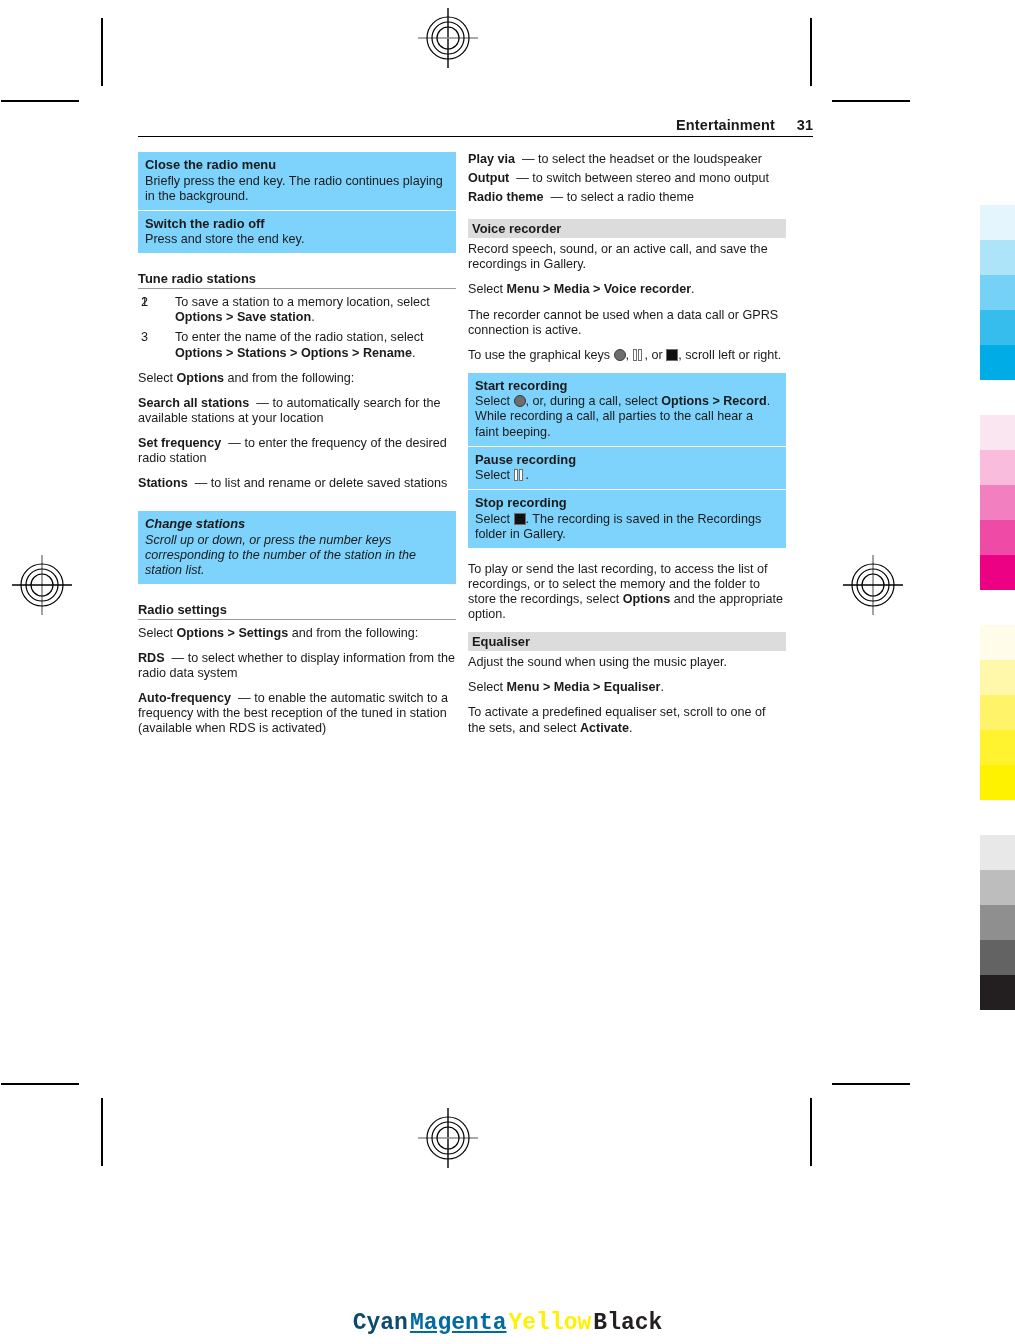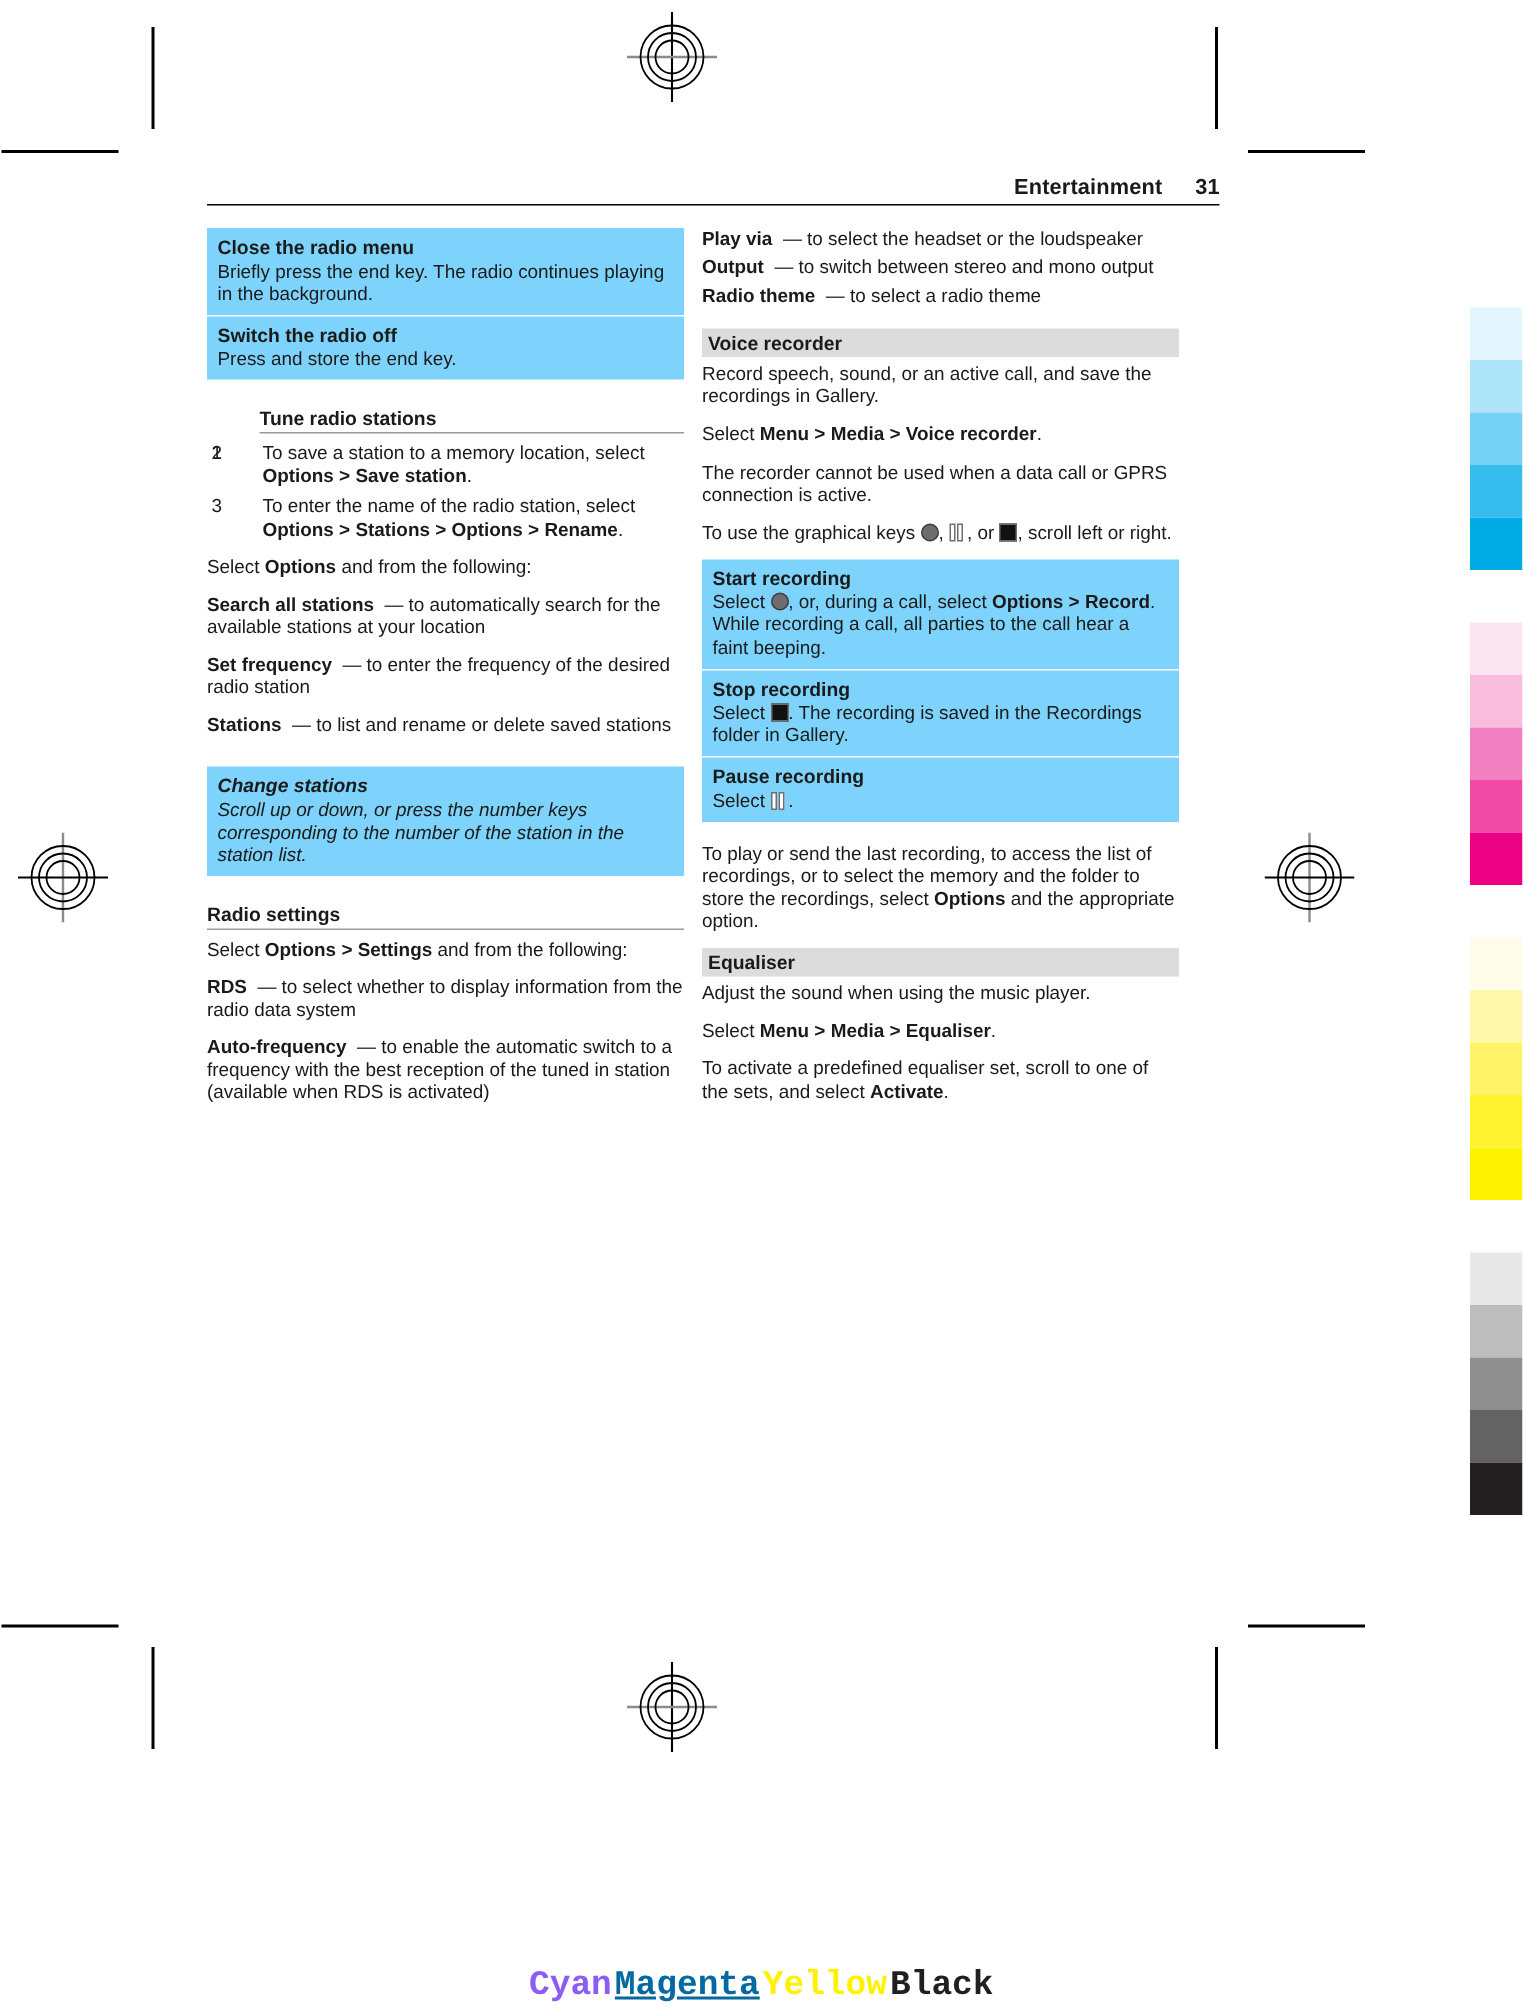--- a/index.html
+++ b/index.html
@@ -38,21 +38,21 @@
   p{margin:0 0 0 0;}
   .para{font-size:12.6px;line-height:15.1px;margin-bottom:10px;}
   .para.tight{margin-bottom:0;}
   b,.b{font-weight:bold;}
 
   
   .sect{
     font-weight:bold;font-size:12.9px;line-height:15px;
     border-bottom:1px solid #9a9a9a;padding-bottom:2px;margin-bottom:6px;
   }
-  .sect-top{margin-top:18px;margin-left:35px;}
+  .sect-top{margin-top:18px;}
 
   
   .bar-head{
     background:#dcdcdc;font-weight:bold;font-size:12.9px;line-height:17px;
     padding:1px 4px;margin-bottom:4px;
   }
 
   
   .panel{background:#7dd3fc;padding:5px 7px 6px 7px;}
   .panel + .panel{border-top:1.5px solid #ffffff;}
@@ -246,40 +246,40 @@
         <p class="para">The recorder cannot be used when a data call or GPRS connection is active.</p>
 
         <p class="para"><span>To use the graphical keys </span><span class="ico ico-record"></span><span>, </span><span class="ico ico-pause"><i></i><i></i></span><span>, or </span><span class="ico ico-stop"></span><span>, scroll left or right.</span></p>
 
         <div class="panel-group">
           <div class="panel">
             <h4>Start recording</h4>
             <p><span>Select </span><span class="ico ico-record"></span><span>, or, during a call, select </span><b>Options</b><b> &gt; </b><b>Record</b><span>. While recording a call, all parties to the call hear a faint beeping.</span></p>
           </div>
           <div class="panel">
+            <h4>Pause recording</h4>
+            <p><span>Select </span><span class="ico ico-pause"><i></i><i></i></span><span>.</span></p>
+          </div>
+          <div class="panel">
             <h4>Stop recording</h4>
             <p><span>Select </span><span class="ico ico-stop"></span><span>. The recording is saved in the Recordings folder in Gallery.</span></p>
           </div>
-          <div class="panel">
-            <h4>Pause recording</h4>
-            <p><span>Select </span><span class="ico ico-pause"><i></i><i></i></span><span>.</span></p>
-          </div>
         </div>
 
         <p class="para" style="margin-top:14px;"><span>To play or send the last recording, to access the list of recordings, or to select the memory and the folder to store the recordings, select </span><b>Options</b><span> and the appropriate option.</span></p>
 
         <div class="bar-head" style="margin-top:10px;">Equaliser</div>
 
         <p class="para">Adjust the sound when using the music player.</p>
 
         <p class="para"><span>Select </span><b>Menu</b><b> &gt; </b><b>Media</b><b> &gt; </b><b>Equaliser</b><span>.</span></p>
 
         <p class="para"><span>To activate a predefined equaliser set, scroll to one of the sets, and select </span><b>Activate</b><span>.</span></p>
 
       </div>
     </div>
   </div>
 
   <div class="cmyk">
-    <span style="color:#8b5cf6;">Cyan</span><span style="color:#0369a1;text-decoration:underline;">Magenta</span><span style="color:#FFF200;">Yellow</span><span style="color:#231F20;">Black</span>
+    <span style="color:#0c4a6e;">Cyan</span><span style="color:#0369a1;text-decoration:underline;">Magenta</span><span style="color:#FFF200;">Yellow</span><span style="color:#231F20;">Black</span>
   </div>
 
 </div>
 
 </body></html>

